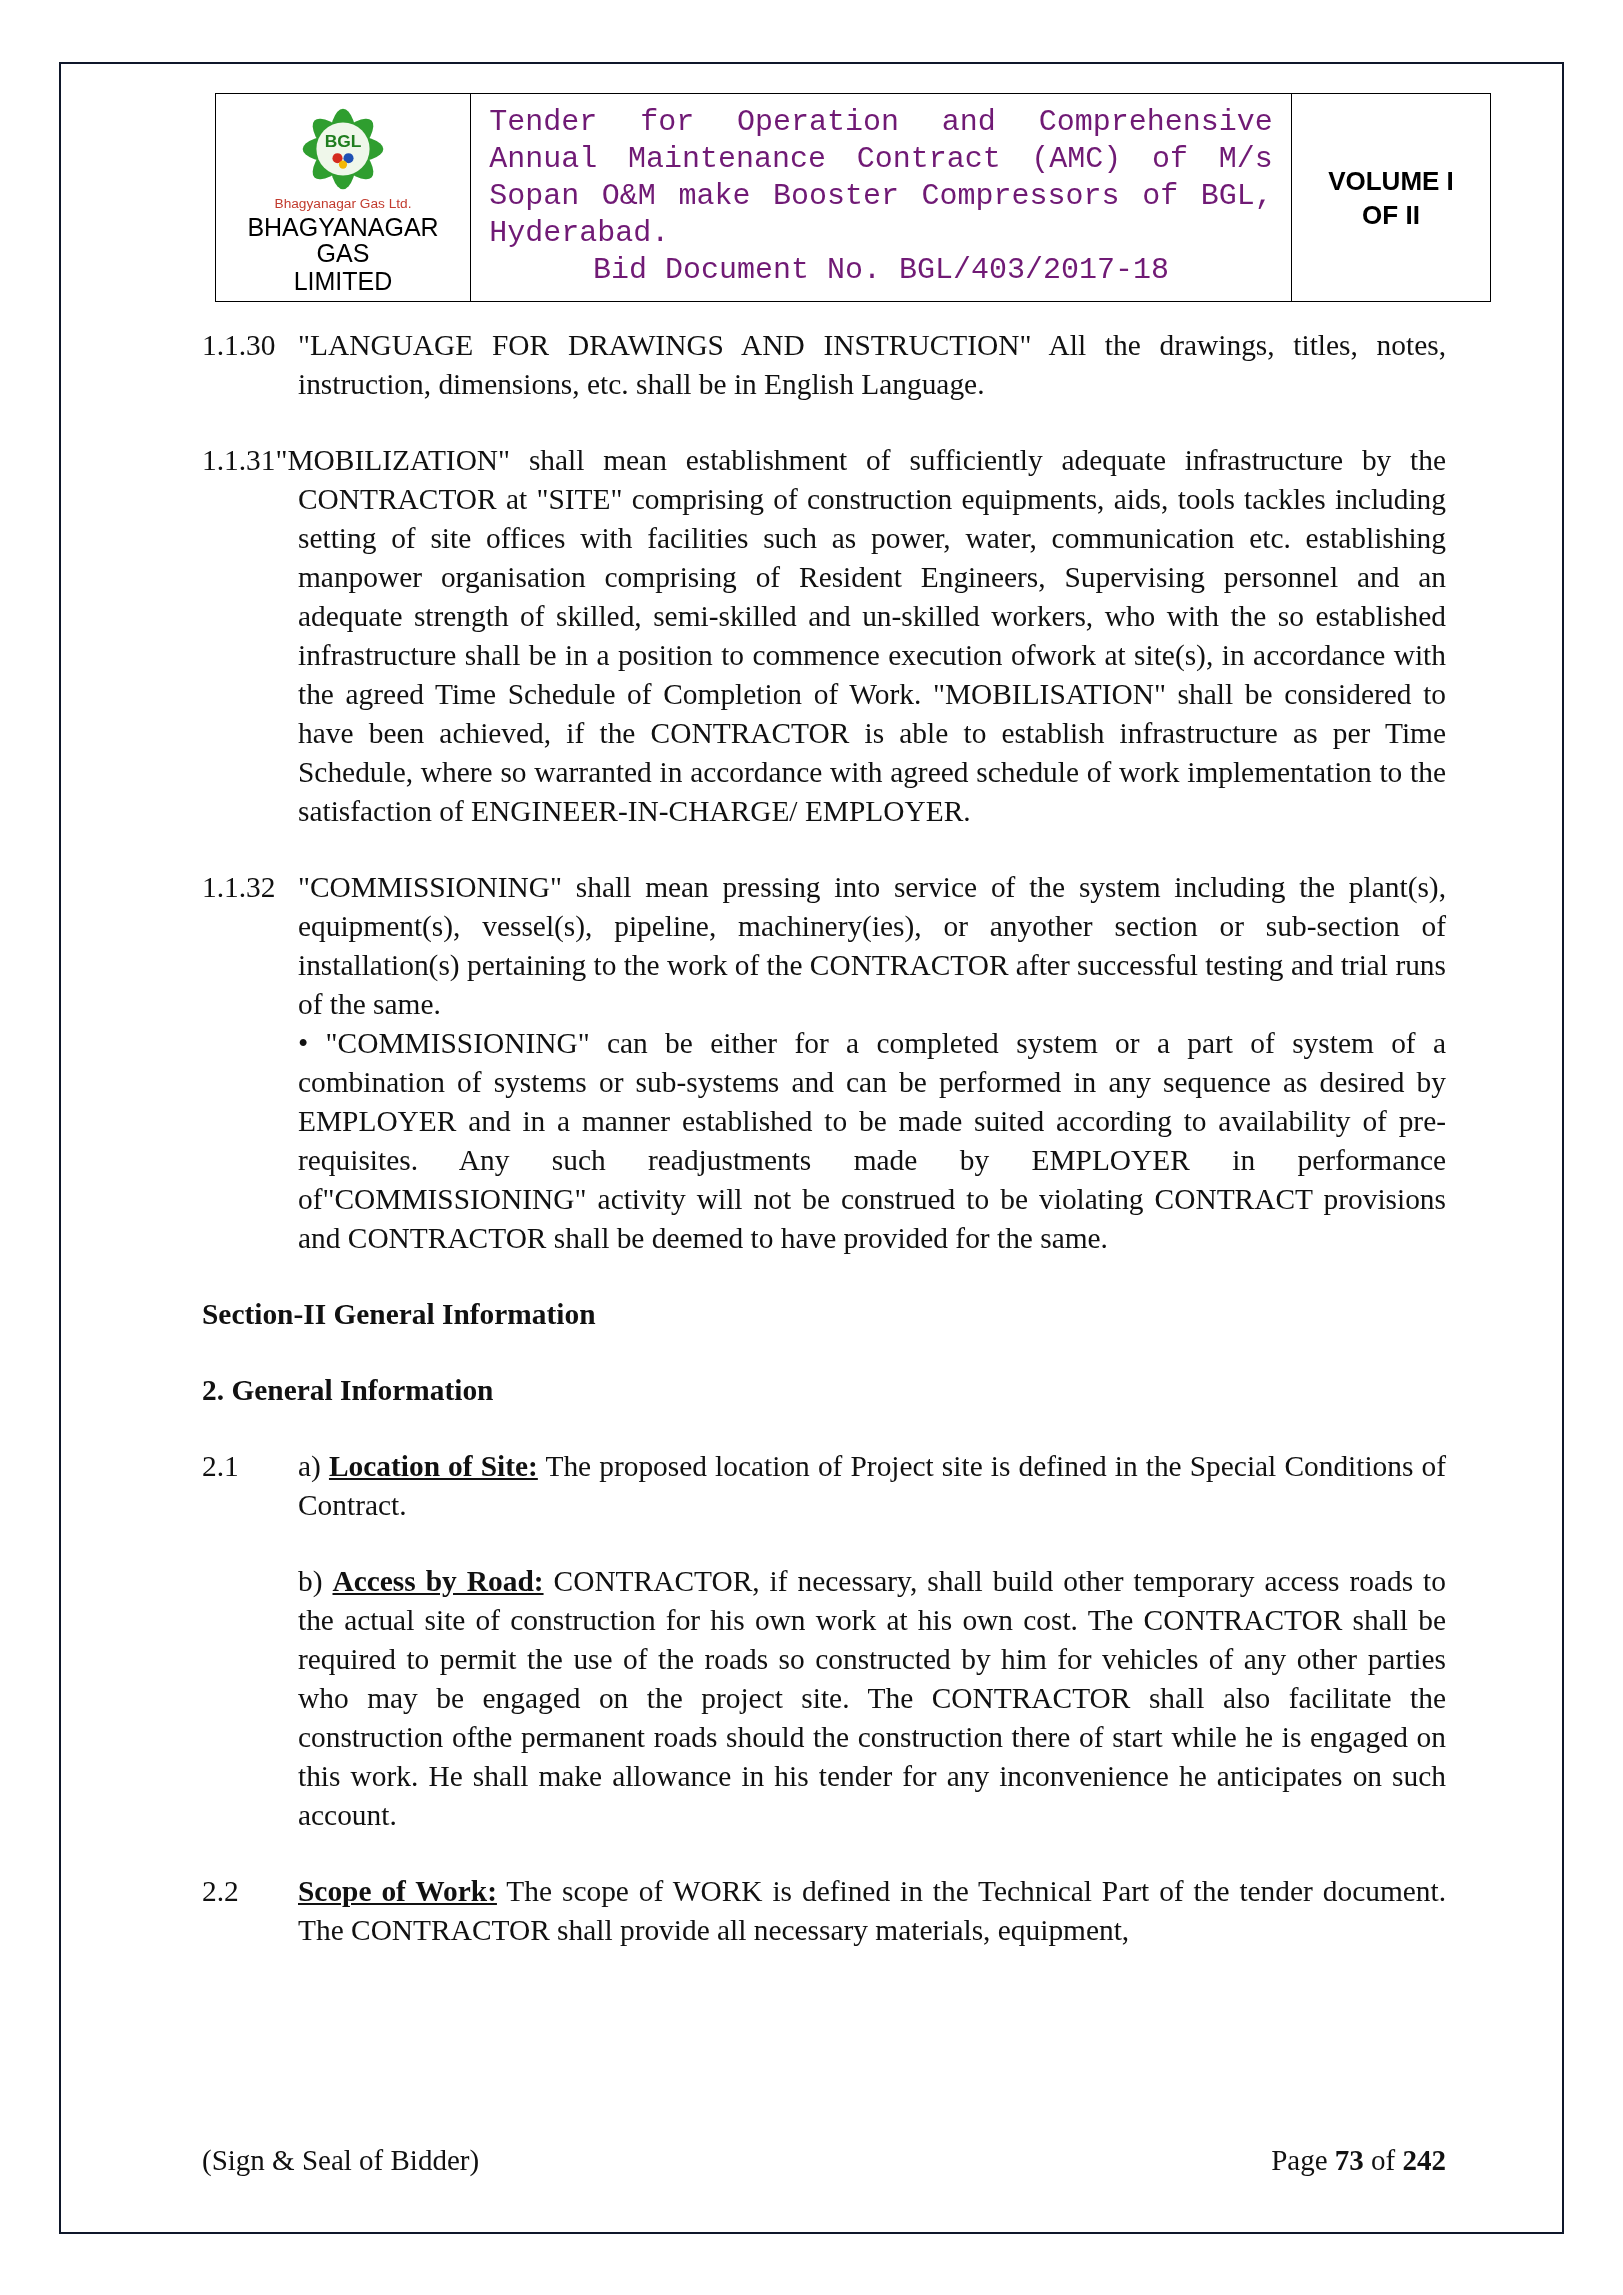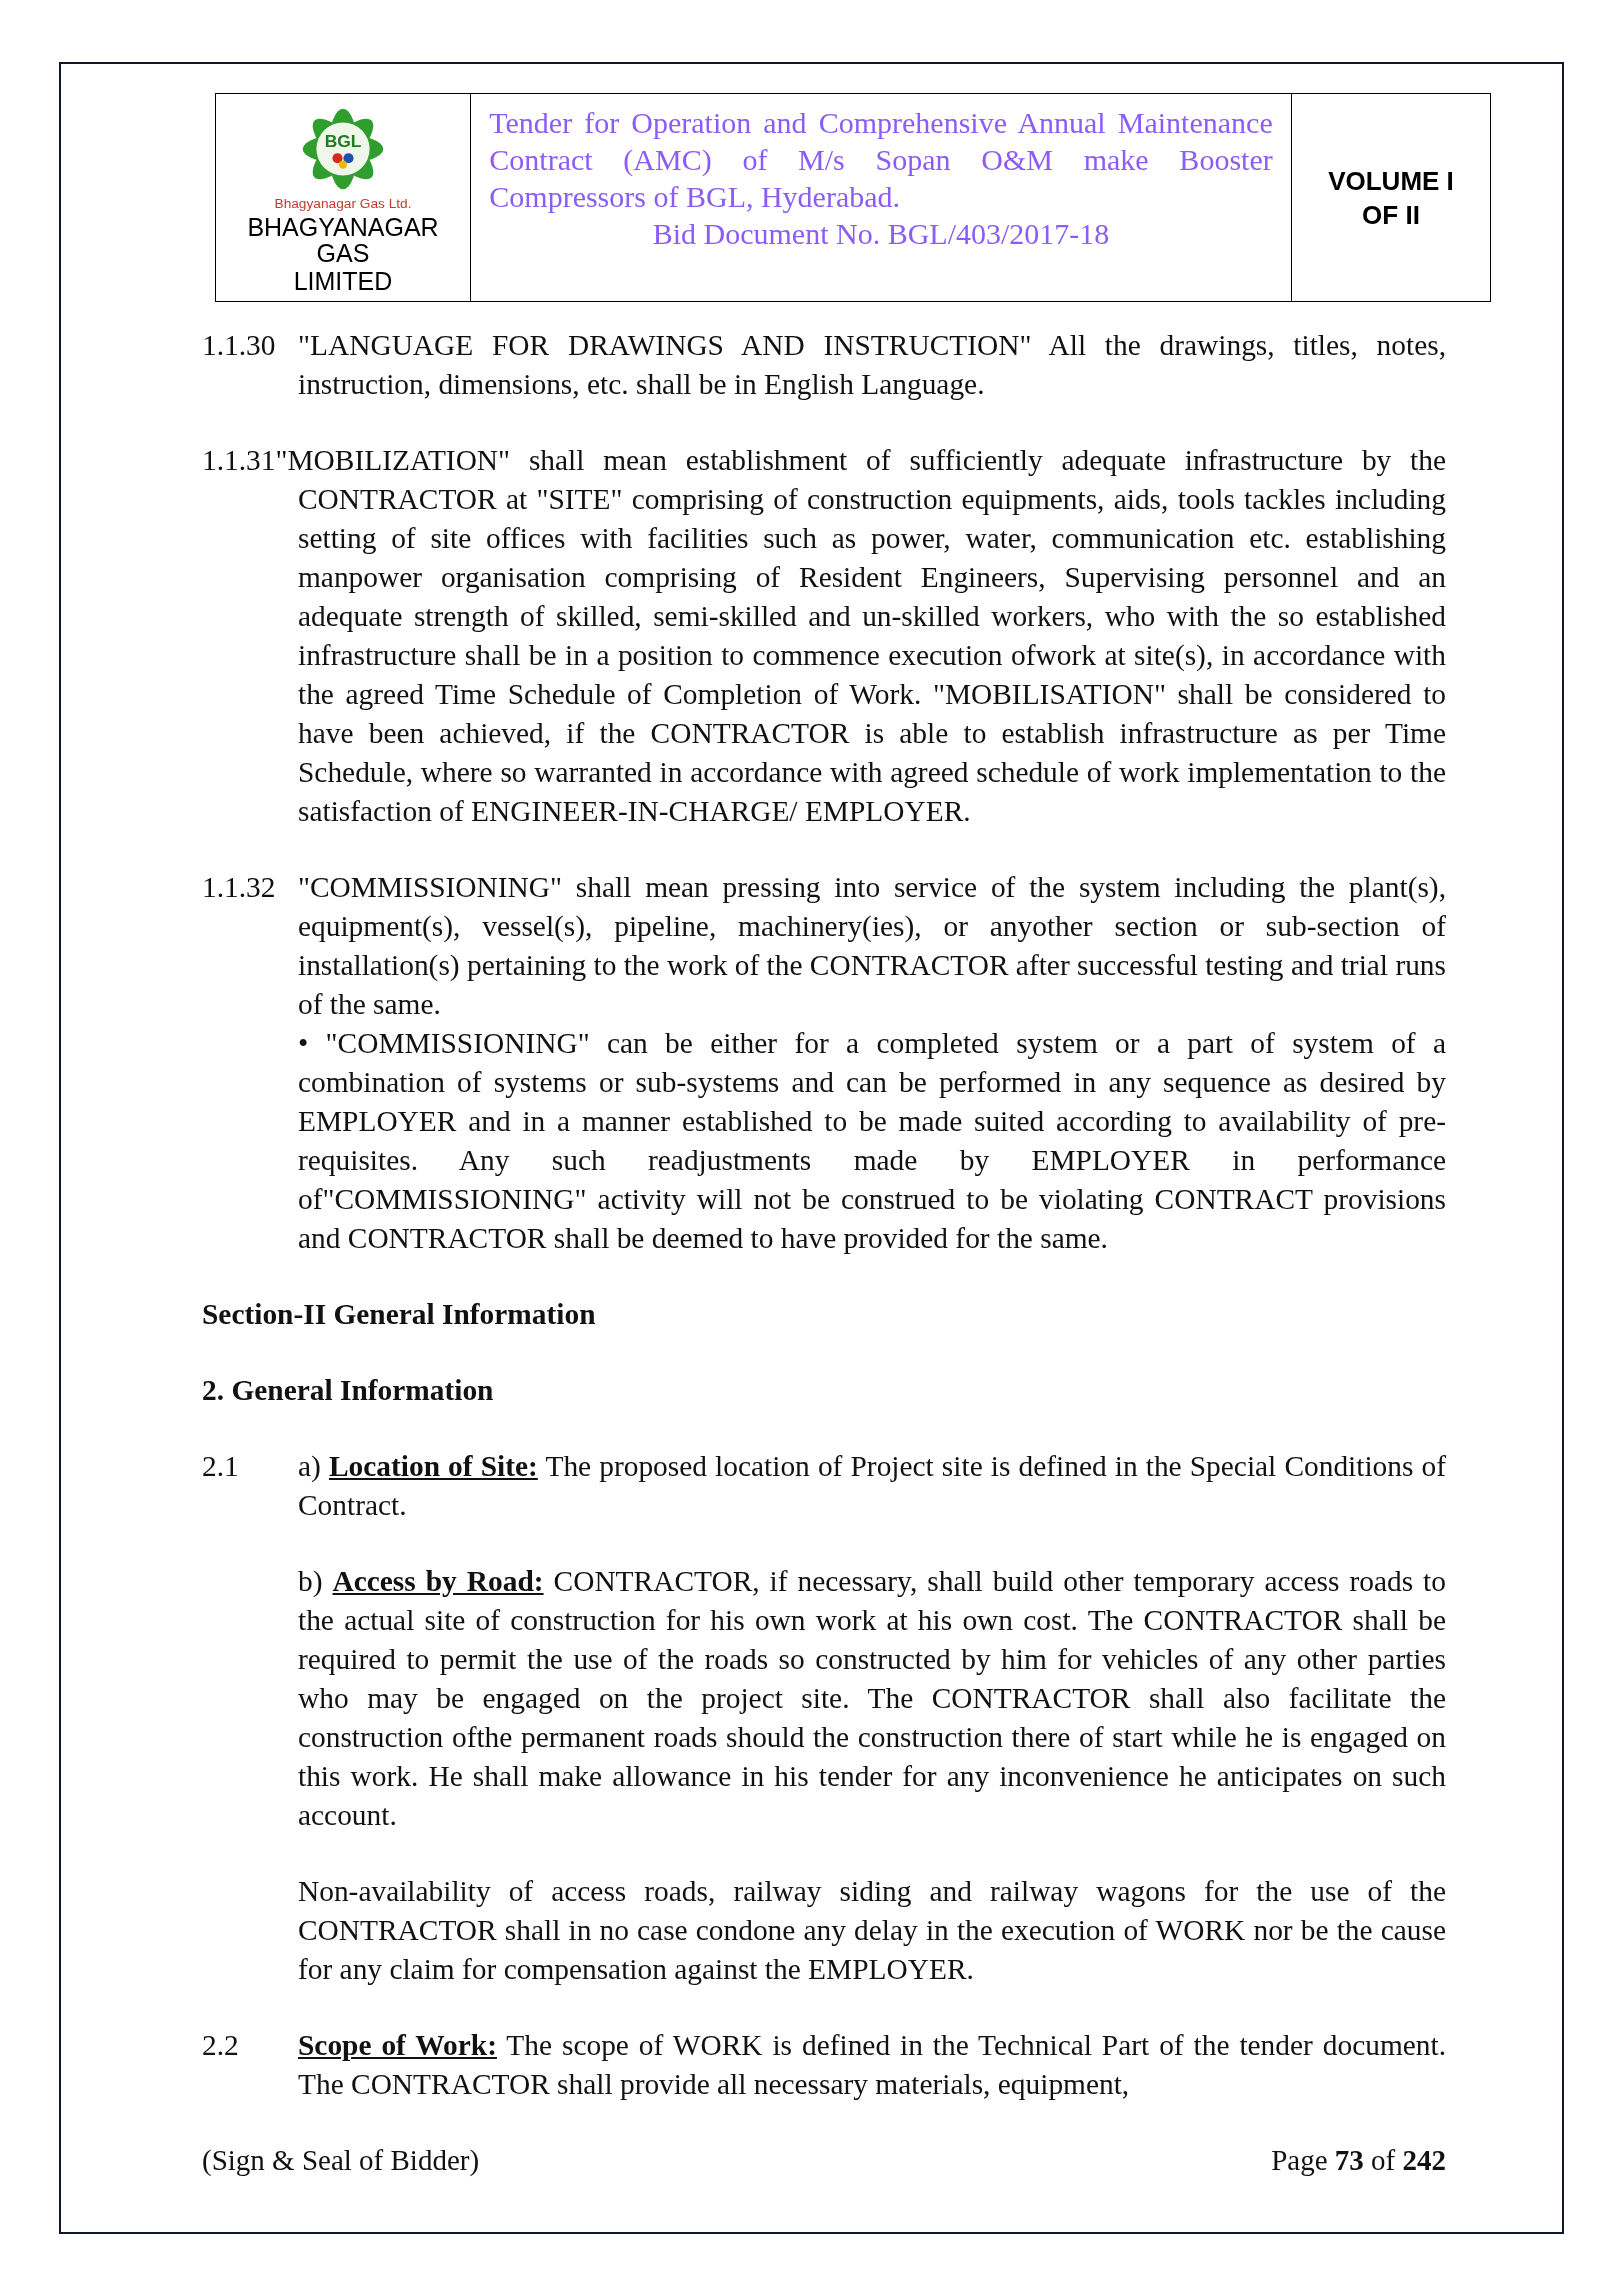--- a/index.html
+++ b/index.html
@@ -35,24 +35,24 @@
     text-align: center;
     padding: 10.5px 6.5px 6.5px 6.5px;
     font-family: "Liberation Sans", sans-serif;
   }
   .logo-tagline { color: #c23b2e; font-size: 13.7px; margin-top: 1.3px; }
   .logo-company { font-size: 25px; line-height: 26px; color: #000; margin-top: 2.6px; }
   .title-cell {
     width: 821px;
     border-right: 1.3px solid #000;
     padding: 9.2px 18.3px 6.5px 18.3px;
-    font-family: Liberation Serif, serif;
+    font-family: Liberation Mono, monospace;
     font-size: 30px;
     line-height: 37px;
-    color: #8b5cf6;
+    color: #701a75;
   }
   .title-main { text-align: justify; }
   .title-bid  { text-align: center; }
   .volume-cell {
     flex: 1;
     display: flex; flex-direction: column; justify-content: center;
     text-align: center;
     font-family: "Liberation Sans", sans-serif;
     font-size: 26px; line-height: 34px;
     color: #000;
@@ -131,21 +131,20 @@
       </div>
 
       <div class="heading">Section-II General Information</div>
 
       <div class="heading">2. General Information</div>
 
       <div class="clause">
         <span class="cnum">2.1</span>
         <div class="para gap"><span>a) </span><span class="lead">Location of Site:</span><span> The proposed location of Project site is defined in the Special Conditions of Contract.</span></div>
         <div class="para gap"><span>b) </span><span class="lead">Access by Road:</span><span> CONTRACTOR, if necessary, shall build other temporary access roads to the actual site of construction for his own work at his own cost. The CONTRACTOR shall be required to permit the use of the roads so constructed by him for vehicles of any other parties who may be engaged on the project site. The CONTRACTOR shall also facilitate the construction ofthe permanent roads should the construction there of start while he is engaged on this work. He shall make allowance in his tender for any inconvenience he anticipates on such account.</span></div>
-        <div class="para">Non-availability of access roads, railway siding and railway wagons for the use of the CONTRACTOR shall in no case condone any delay in the execution of WORK nor be the cause for any claim for compensation against the EMPLOYER.</div>
       </div>
 
       <div class="clause">
         <span class="cnum">2.2</span>
         <div class="para"><span class="lead">Scope of Work:</span><span> The scope of WORK is defined in the Technical Part of the tender document. The CONTRACTOR shall provide all necessary materials, equipment,</span></div>
       </div>
 
     </div>
   </div>
 

